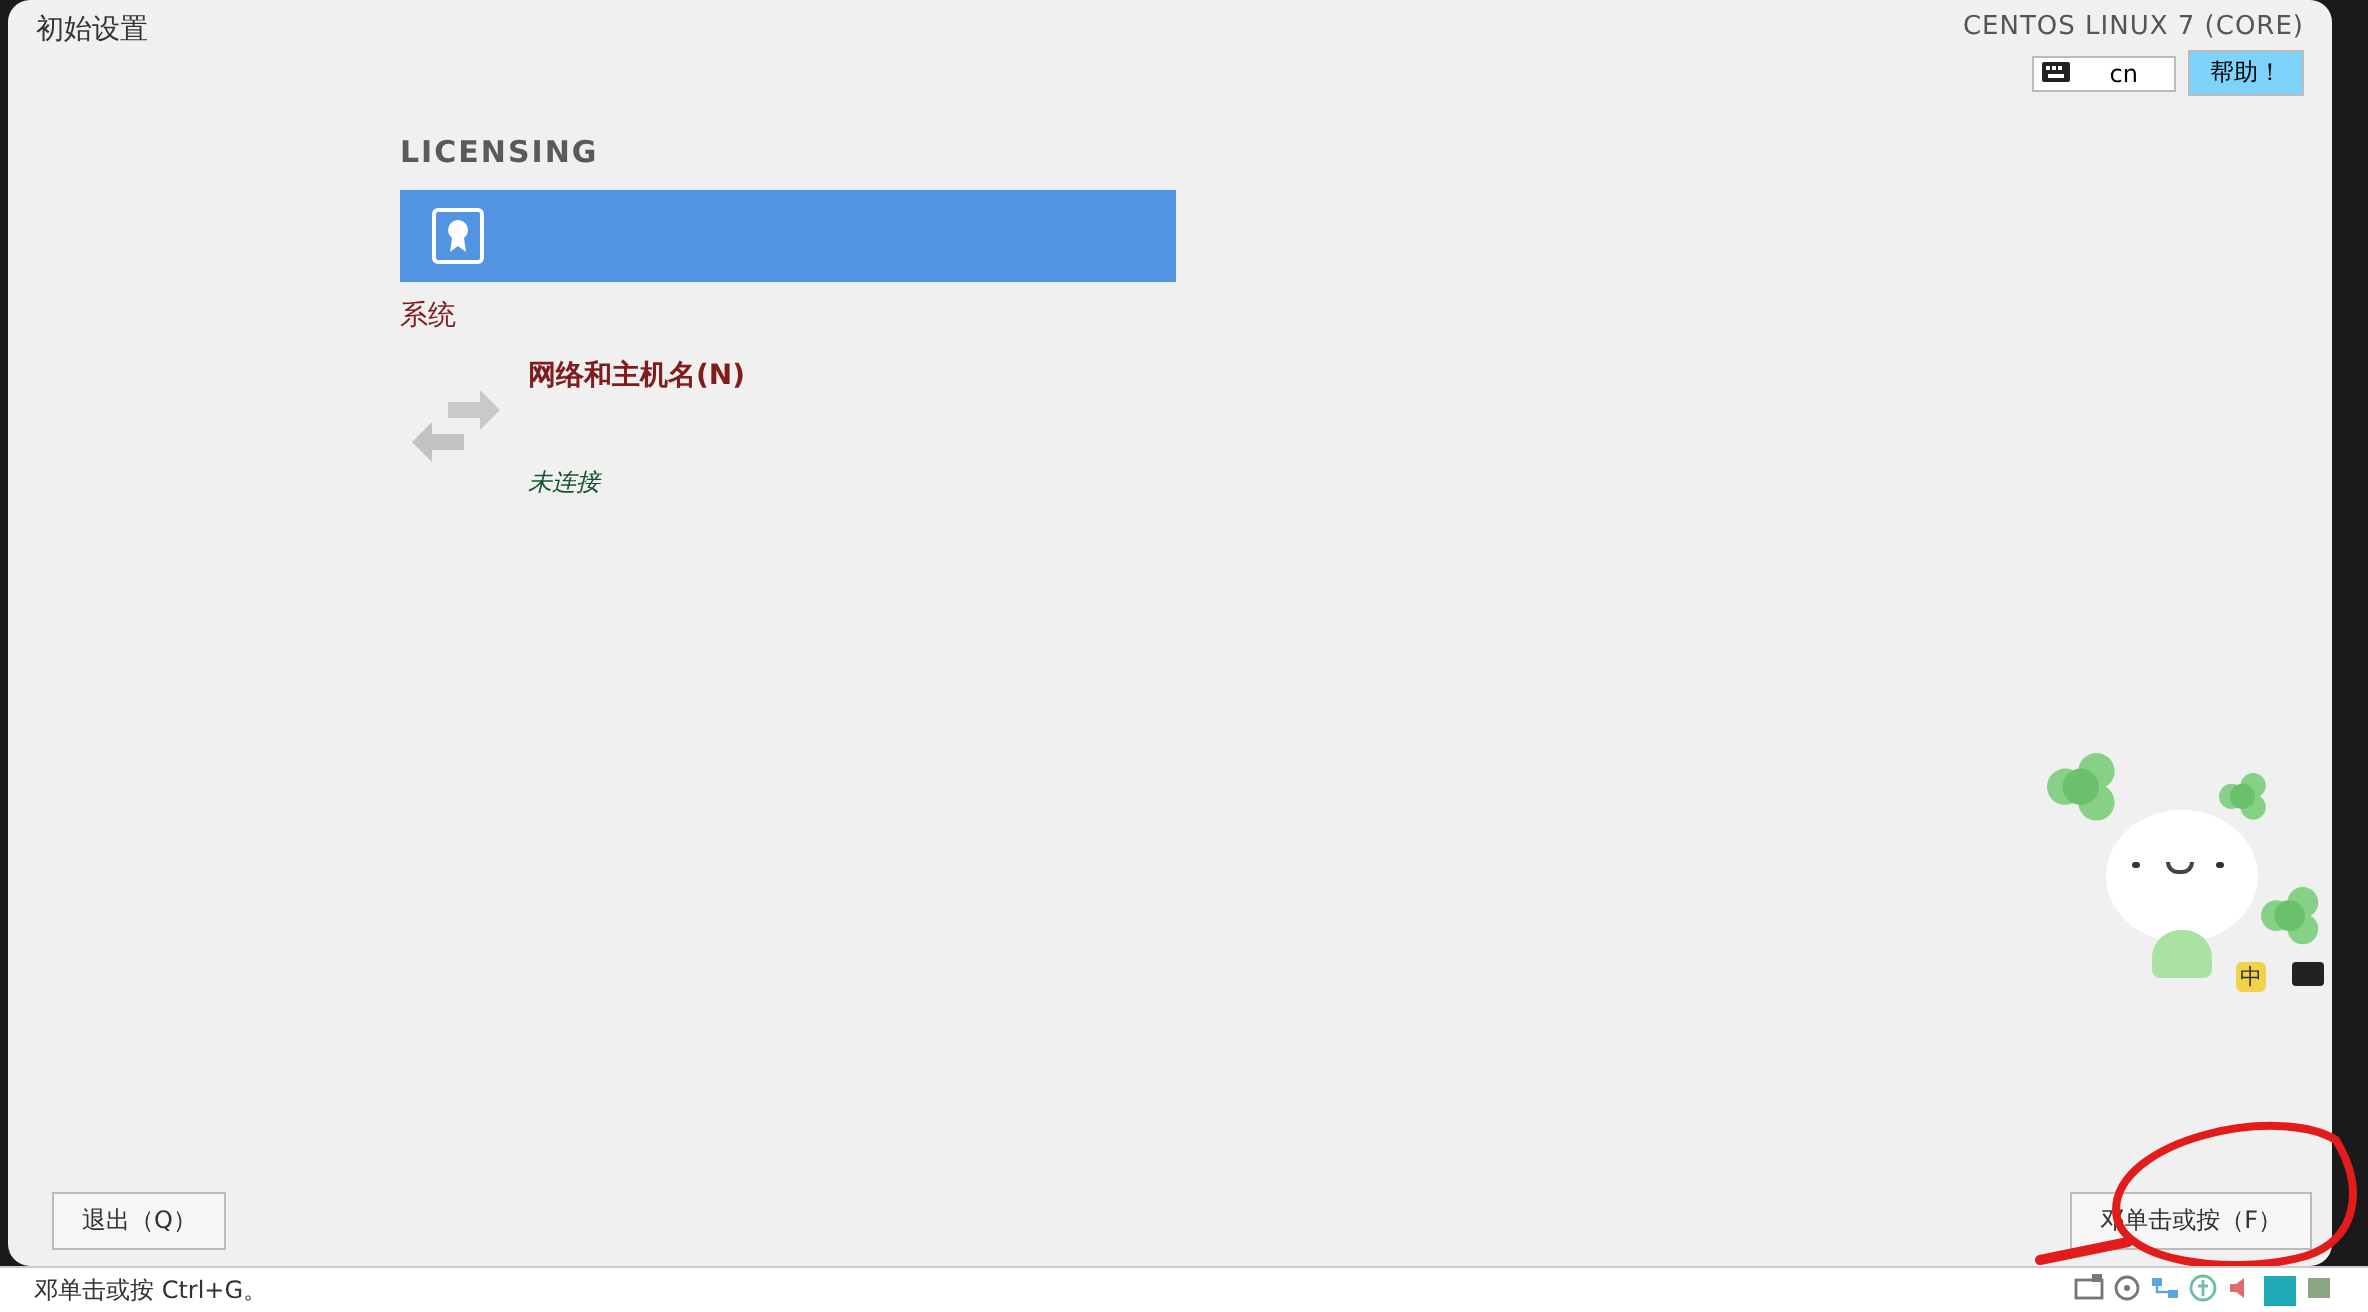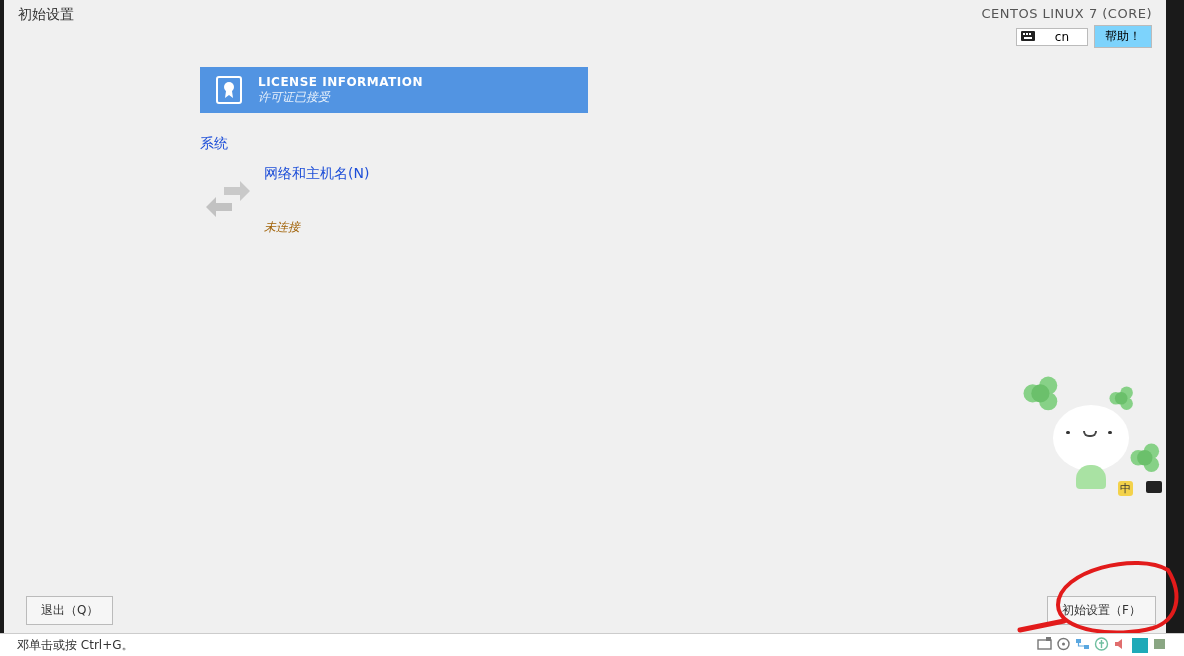--- a/index.html
+++ b/index.html
@@ -5,20 +5,21 @@
 * { margin: 0; padding: 0; box-sizing: border-box; font-family: "DejaVu Sans", sans-serif; }
 html, body { width: 1184px; height: 656px; overflow: hidden; background: #1a1a1a; }
 
 .window {
   position: absolute;
   left: 4px; top: 0;
   width: 1162px; height: 633px;
   background: #f0f0f0;
   display: flex;
   flex-direction: column;
+  border-radius: 11px;
 }
 
 .header {
   height: 47px;
   padding: 6px 14px;
   display: flex;
   justify-content: space-between;
   align-items: flex-start;
 }
 .header .title { font-size: 14px; color: #333; }
@@ -49,29 +50,29 @@
   background: #5294e2;
   display: flex; align-items: center; gap:10px;
   padding: 0 10px;
   cursor:pointer;
 }
 .license-card .ic { width:38px; height:38px; display:flex; align-items:center; justify-content:center;}
 .license-card .ic svg { width:32px; height:32px; }
 .license-card .txt .line1 { color:#fff; font-size:12px; font-weight:600; letter-spacing:0.5px;}
 .license-card .txt .line2 { color:#e8f1fb; font-size:12px; font-style:italic;}
 
-.sys-title { font-size:14px; color:#1d4ed8; margin: 22px 0 10px 0;}
+.sys-title { font-size:14px; color:#7f1d1d; margin: 8px 0 10px 0;}
 
 .net-row {
   display:flex; align-items:center; gap:14px; padding: 2px 6px;
   cursor:pointer;
 }
 .net-row .ic svg { width:44px; height:44px; }
-.net-row .txt .line1 { color:#1d4ed8; font-size:14px; font-weight:400;}
-.net-row .txt .line2 { color:#a16207; font-size:12px; font-style:italic;margin-top:36px;}
+.net-row .txt .line1 { color:#7f1d1d; font-size:14px; font-weight:700;}
+.net-row .txt .line2 { color:#14532d; font-size:12px; font-style:italic;margin-top:36px;}
 
 .mascot {
   position:absolute; right:-2px; top:338px; width:150px; height:120px;
 }
 .mascot .body {
   position:absolute; left:35px; top:20px; width:76px; height:66px;
   background:#fff; border-radius:50%;
 }
 .mascot .eye { position:absolute; width:4px; height:3px; background:#333; border-radius:2px; top:46px;}
 .mascot .eye.l{ left:48px;} .mascot .eye.r{ left:90px;}
@@ -134,33 +135,30 @@
           </span>
           <span>cn</span>
         </span>
         <button class="help-btn">帮助！</button>
       </div>
     </div>
   </div>
 
   <div class="content">
 
+    <div class="section-title">LICENSING</div>
 
     <div class="license-card">
       <div class="ic">
         <svg viewBox="0 0 32 32">
           <rect x="4" y="3" width="24" height="26" rx="2" fill="none" stroke="#fff" stroke-width="2"></rect>
           <circle cx="16" cy="13" r="5" fill="#fff"></circle>
           <path d="M13 17 L12 24 L16 21 L20 24 L19 17 Z" fill="#fff"></path>
         </svg>
       </div>
-      <div class="txt">
-        <div class="line1">LICENSE INFORMATION</div>
-        <div class="line2">许可证已接受</div>
-      </div>
     </div>
 
     <div class="sys-title">系统</div>
 
     <div class="net-row">
       <div class="ic">
         <svg viewBox="0 0 44 44">
           <path d="M18 10 L34 10 L34 4 L44 14 L34 24 L34 18 L18 18 Z" fill="#c9c9c9"></path>
           <path d="M26 26 L10 26 L10 20 L0 30 L10 40 L10 34 L26 34 Z" fill="#c2c2c2"></path>
         </svg>
@@ -196,21 +194,21 @@
           <span></span>
         </div>
       <span class="tag">中</span>
       <span class="tag2"></span>
     </div>
 
   </div>
 
   <div class="footer">
     <button class="btn">退出（Q）</button>
-    <button class="btn">初始设置（F）</button>
+    <button class="btn">邓单击或按（F）</button>
   </div>
 
 </div>
 
 <div class="annotation" style="left:1018px; top:560px;">
   <svg width="170" height="90">
     <path d="M150 10 C 120 -8, 40 10, 40 45 C 40 72, 100 78, 135 68 C 160 60, 165 35, 150 10 Z" fill="none" stroke="#e21b1b" stroke-width="4" stroke-linecap="round"></path>
     <path d="M2 70 L46 61" fill="none" stroke="#e21b1b" stroke-width="5" stroke-linecap="round"></path>
   </svg>
 </div>

